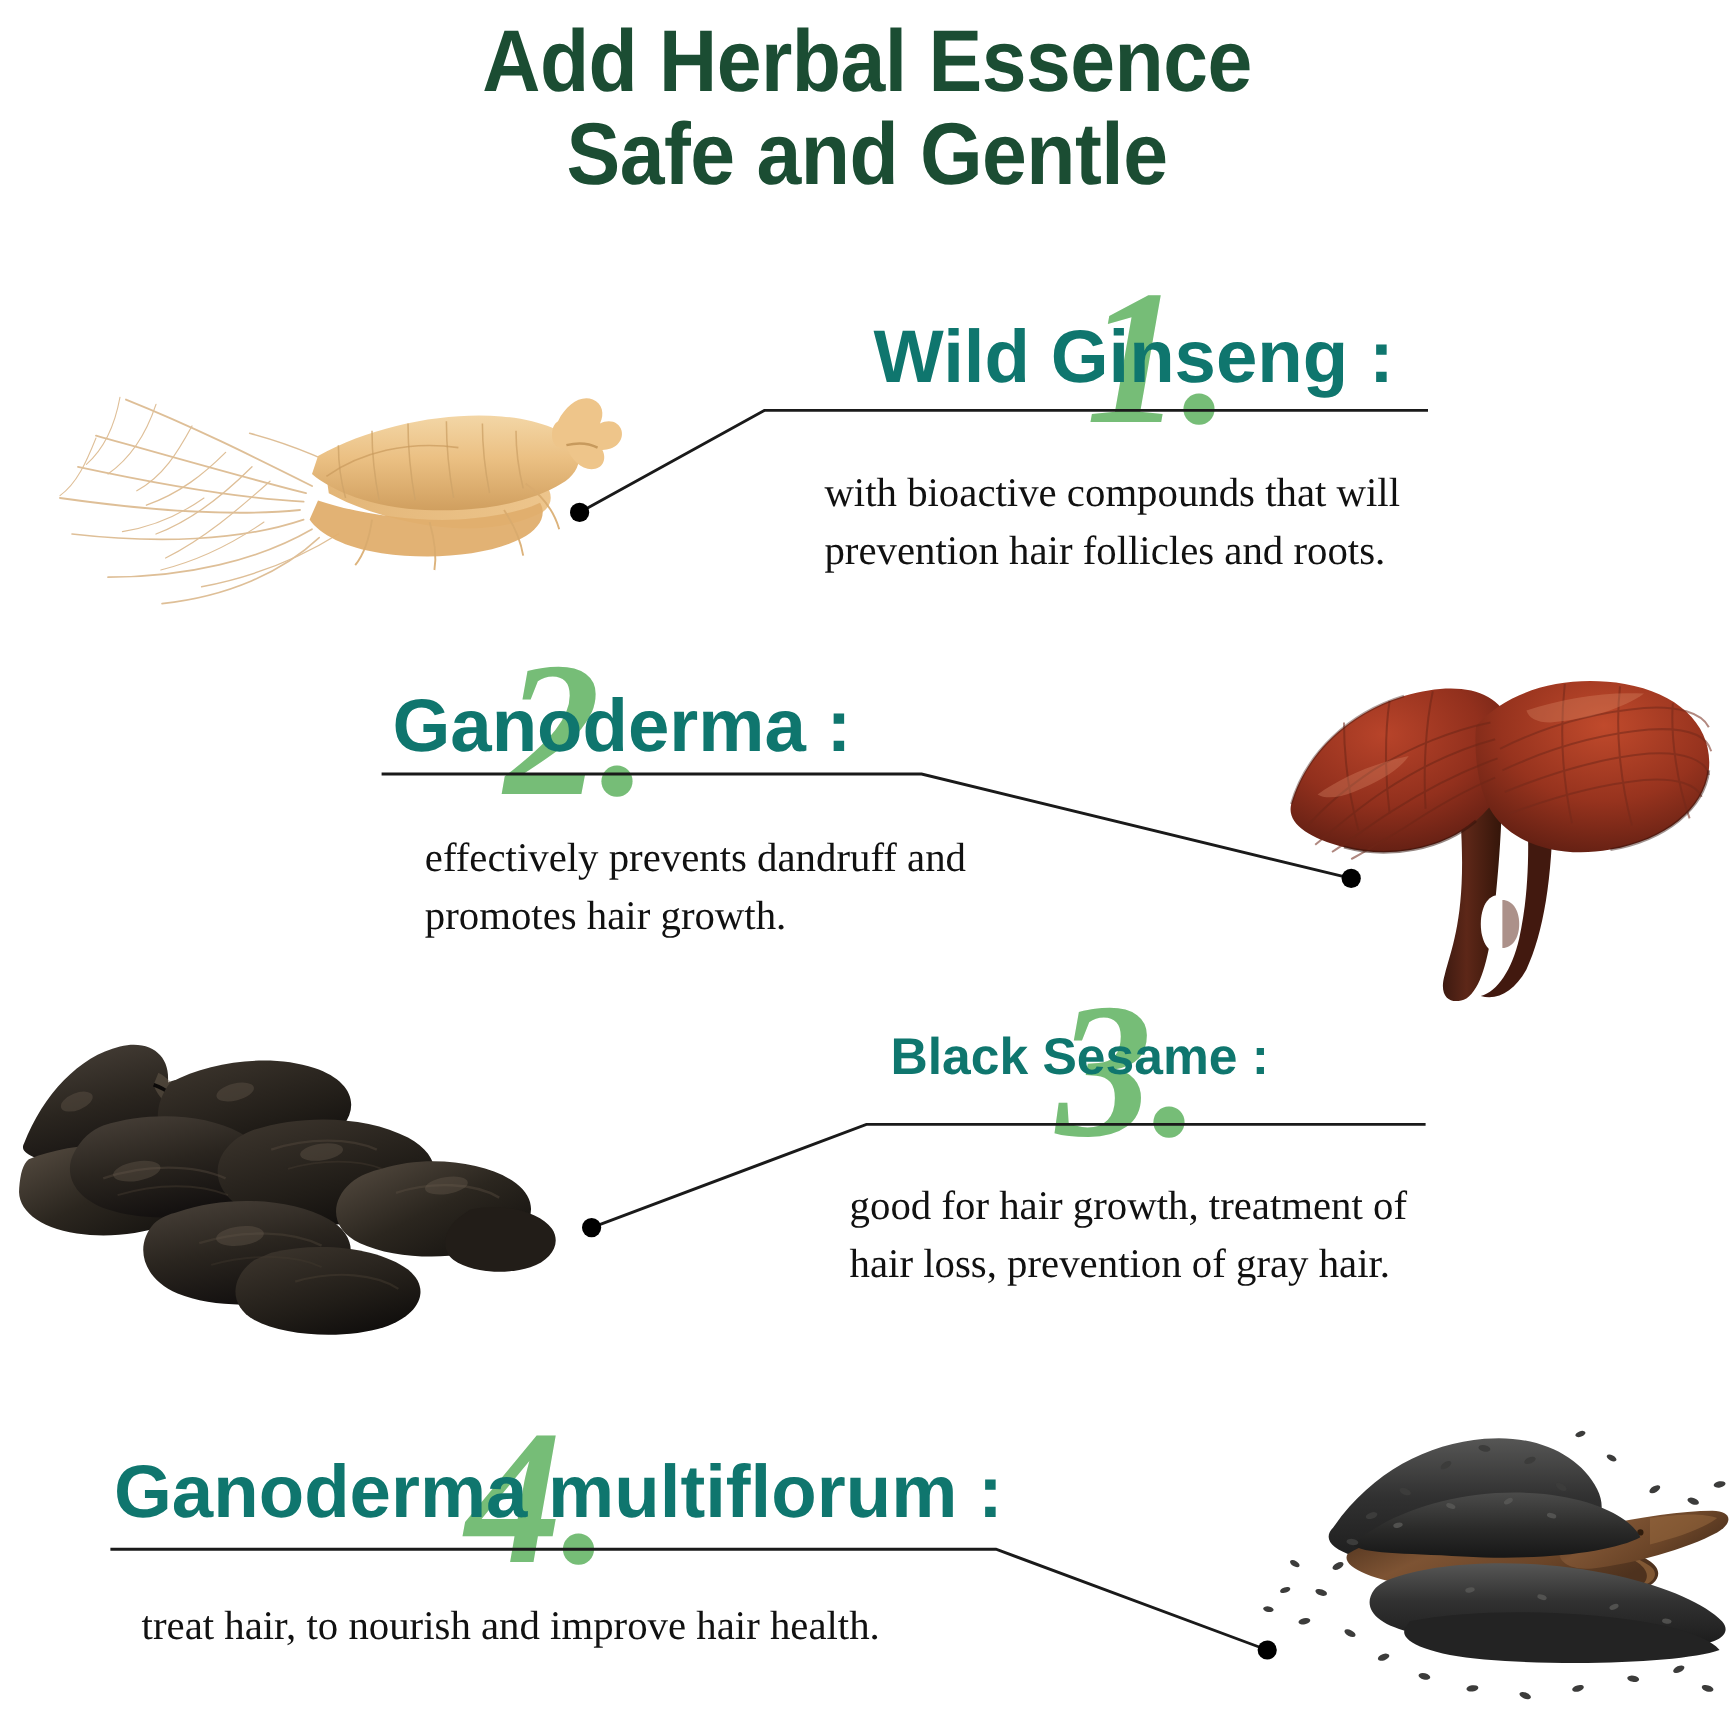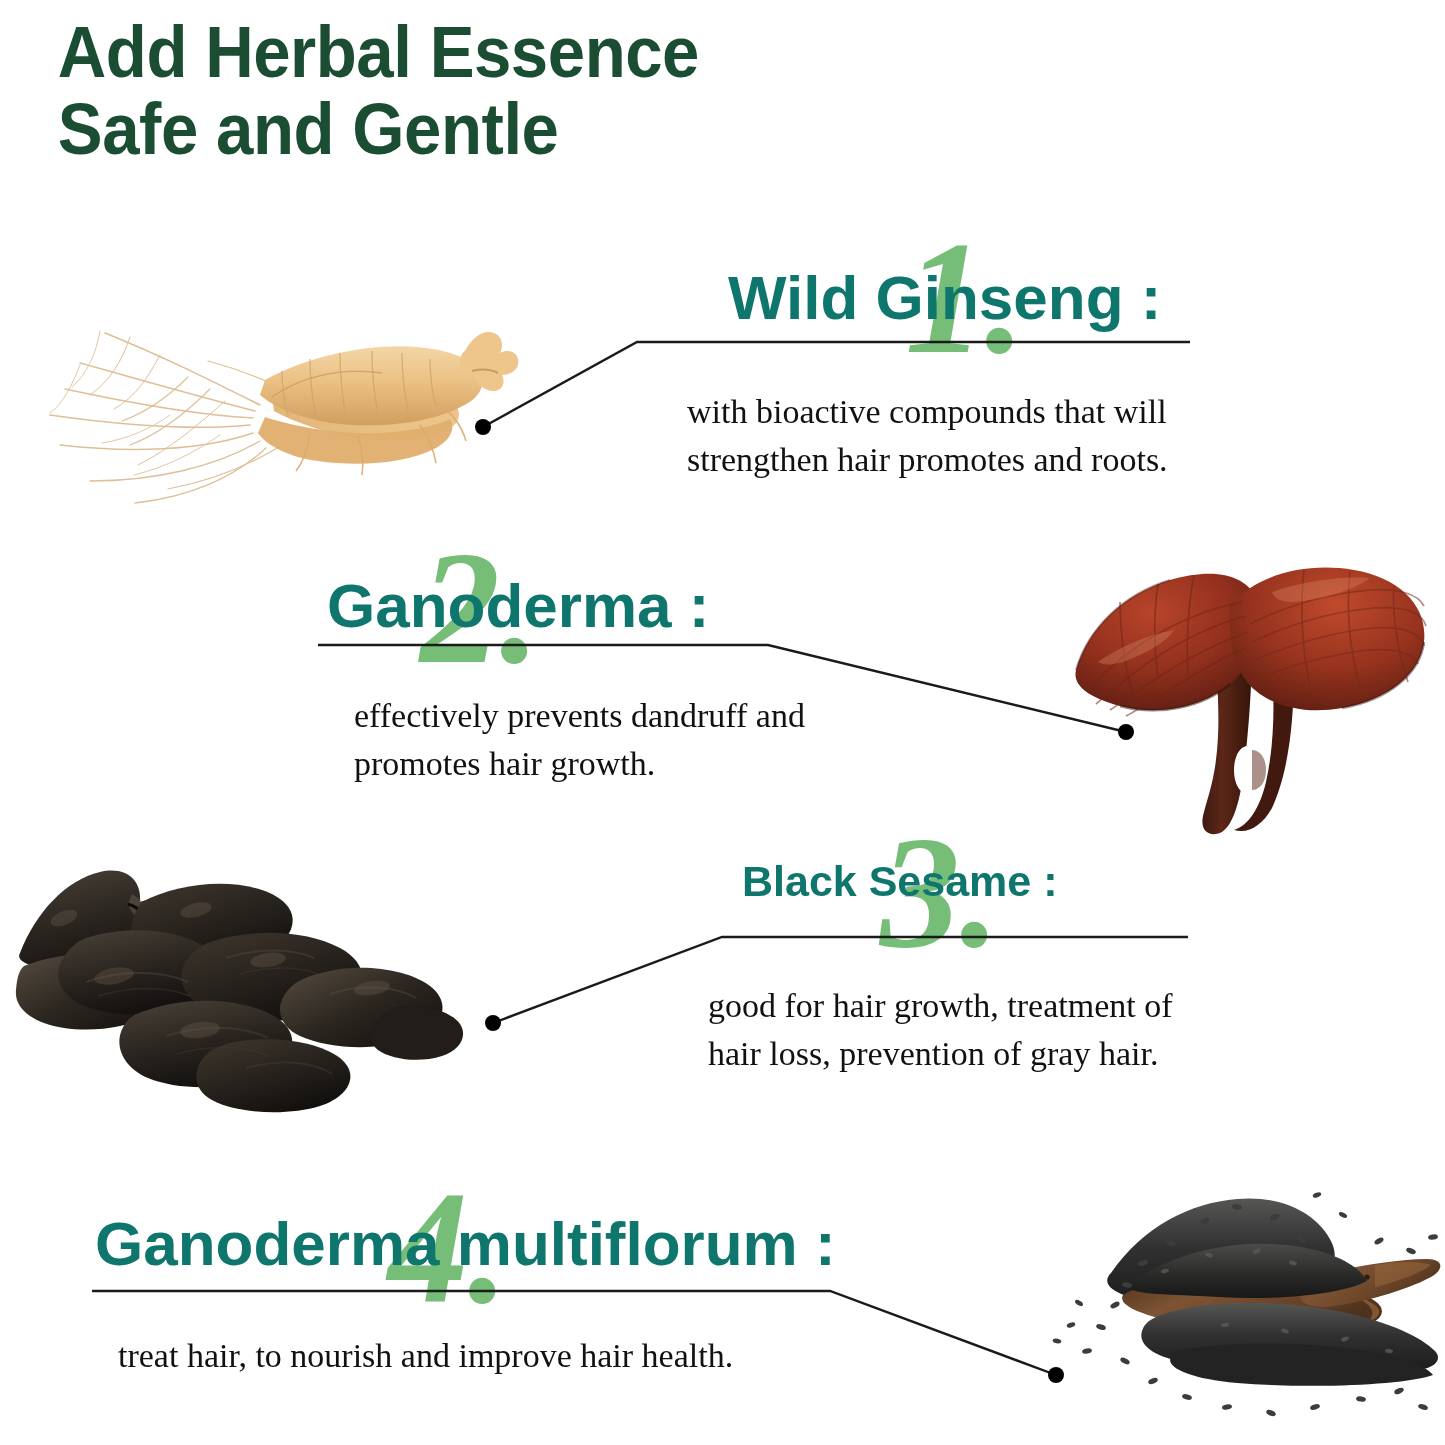--- a/index.html
+++ b/index.html
@@ -6,21 +6,21 @@
   html,body{margin:0;padding:0;background:#ffffff;}
   body{
     width:1445px;height:1445px;position:relative;overflow:hidden;
     font-family:"Liberation Serif",serif;
     -webkit-font-smoothing:antialiased;
   }
   #stage{position:absolute;inset:0;width:1445px;height:1445px;background:#fff;}
 
   
   .title-block{
-    position:absolute;left:0;top:14px;width:1445px;
+    position:absolute;left:0;top:14px;width:1445px;text-align:center;
     font-family:"Liberation Sans",sans-serif;
     color:#1b4d33;font-weight:bold;
     letter-spacing:-0.5px;line-height:1.05;
   }
   .title-l1{font-size:73px;display:block;transform:scaleX(.92);}
   .title-l2{font-size:73px;display:block;transform:scaleX(.92);}
 
   
   .heading{
     position:absolute;
@@ -337,21 +337,21 @@
       <circle cx="1126" cy="732" r="8"></circle>
       <circle cx="493" cy="1023" r="8"></circle>
       <circle cx="1056" cy="1375" r="8"></circle>
     </g>
   </svg>
 
   <div class="bignum" style="left:905px;top:218px;font-size:160px;">1.</div>
   <div class="heading" style="left:728px;top:262px;font-size:62px;">Wild Ginseng :</div>
   <div class="body-text" style="left:687px;top:388px;width:540px;">
     <div>with bioactive compounds that will</div>
-    <div>strengthen hair promotes and roots.</div>
+    <div>prevention hair follicles and roots.</div>
   </div>
 
   <div class="bignum" style="left:420px;top:528px;font-size:160px;">2.</div>
   <div class="heading" style="left:327px;top:570px;font-size:62px;">Ganoderma :</div>
   <div class="body-text" style="left:306px;top:692px;width:540px;margin-left:48px;">
     <div>effectively prevents dandruff and</div>
     <div>promotes hair growth.</div>
   </div>
 
   <div class="bignum" style="left:880px;top:812px;font-size:160px;">3.</div>

